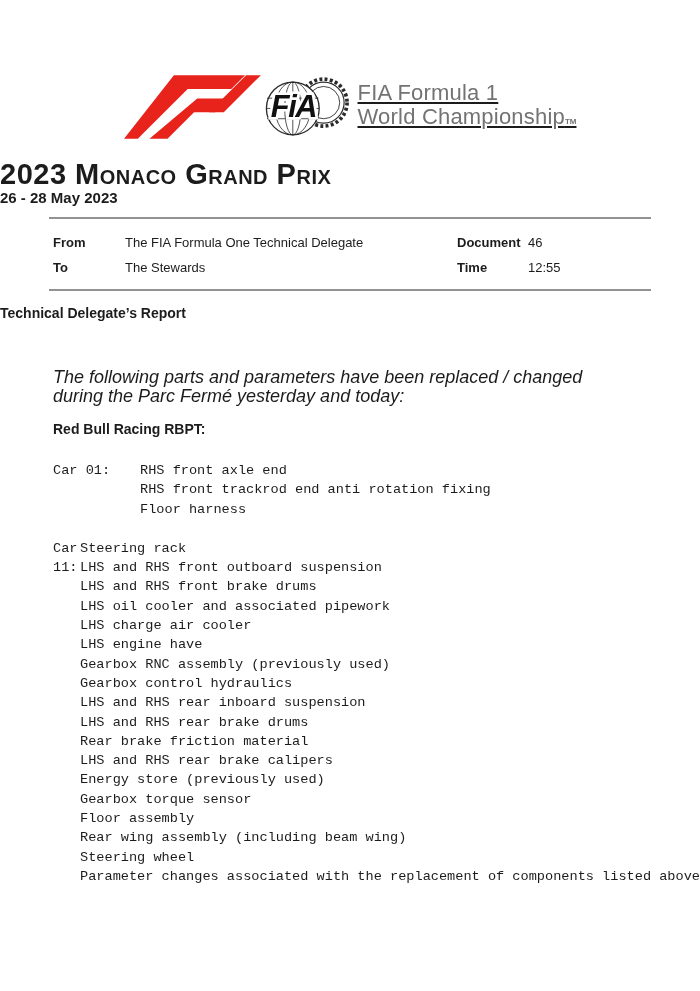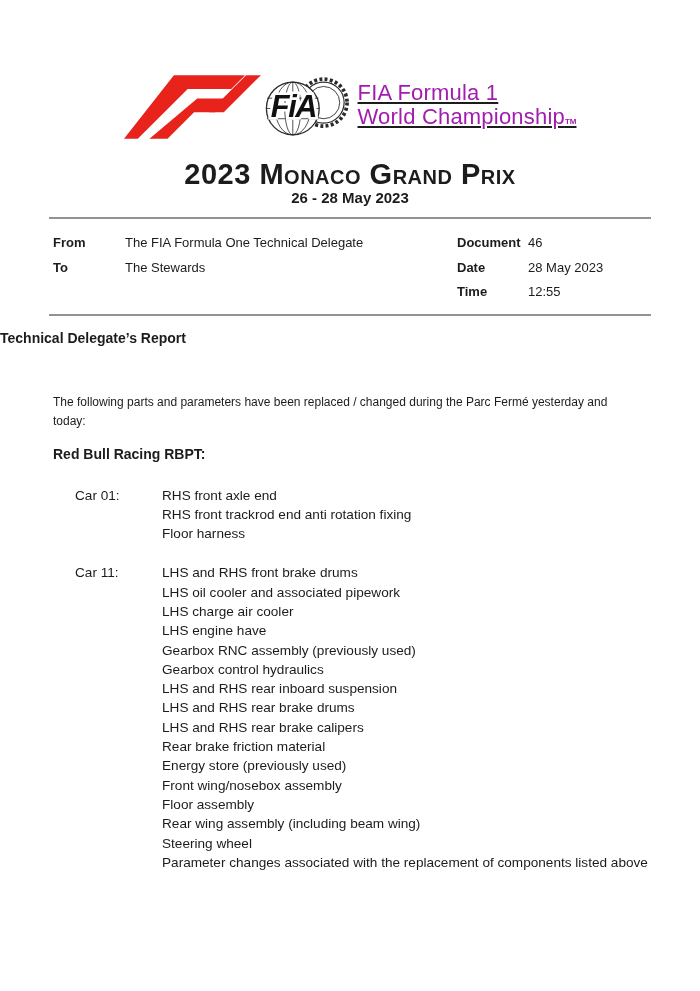--- a/index.html
+++ b/index.html
@@ -14,26 +14,26 @@
     font-family:"Liberation Sans", sans-serif;color:var(--text);overflow:hidden;
   }
   
   .header{
     display:flex;justify-content:center;align-items:center;
     padding-top:68px;gap:4px;text-decoration:underline;
   }
   .f1-logo-svg{width:138px;height:72px;display:block;}
   .fia-logo-svg{width:88px;height:78px;display:block;margin-left:-4px;}
   .wordmark{
-    font-size:22px;line-height:24px;font-weight:500;color:#a21caf;
+    font-size:22px;line-height:24px;font-weight:500;color:#737373;
     letter-spacing:0.2px;margin-left:4px;
   }
   .wordmark .tm{font-size:8px;font-weight:700;letter-spacing:0;}
   
-  .title-block{text-align:center;margin-top:13px;}
+  .title-block{margin-top:13px;}
   .event-title{
     font-size:29px;font-weight:700;font-variant:small-caps;
     letter-spacing:0.5px;line-height:30px;
   }
   .event-dates{font-size:15px;font-weight:700;margin-top:0;}
   
   .rule{border:none;border-top:2px solid var(--rule);margin:0 49px;}
   .rule-top{margin-top:11px;}
   .rule-bottom{margin-top:9px;}
   
@@ -43,26 +43,26 @@
   .meta-row{display:flex;font-size:13px;line-height:24.5px;}
   .meta-label{font-weight:700;}
   .meta-left .meta-label{width:72px;}
   .meta-right .meta-label{width:71px;}
   .meta-value{font-weight:400;}
   
   .report-heading{
     text-align:left;font-size:14px;font-weight:700;margin-top:14px;
   }
   .intro{
-    margin:47px 70px 0 53px;font-size:12px;line-height:19px;max-width:600px;
+    margin:47px 70px 0 53px;font-size:18px;line-height:19px;max-width:600px;font-style:italic;
   }
   .team-heading{
     margin:15px 53px 0 53px;font-size:14px;font-weight:700;
   }
-  .car-section{display:flex;margin-left:75px;font-size:13.6px;}
+  .car-section{display:flex;margin-left:53px;font-size:13.6px;font-family:Liberation Mono, monospace;}
   .car-first{margin-top:24px;}
   .car-gap{margin-top:20px;}
   .car-label{width:87px;line-height:19.3px;}
   .car-items{flex:1;line-height:19.3px;}
   .part-item{white-space:nowrap;}
 </style>
 </head>
 <body>
 
 <div class="page">
@@ -112,24 +112,20 @@
         <span class="meta-label">To</span>
         <span class="meta-value">The Stewards</span>
       </div>
     </div>
     <div class="meta-right">
       <div class="meta-row">
         <span class="meta-label">Document</span>
         <span class="meta-value">46</span>
       </div>
       <div class="meta-row">
-        <span class="meta-label">Date</span>
-        <span class="meta-value">28 May 2023</span>
-      </div>
-      <div class="meta-row">
         <span class="meta-label">Time</span>
         <span class="meta-value">12:55</span>
       </div>
     </div>
   </div>
 
   <hr class="rule rule-bottom">
 
   <div class="report-heading">Technical Delegate’s Report</div>
 
@@ -142,32 +138,34 @@
     <div class="car-items">
         <div class="part-item">RHS front axle end</div>
         <div class="part-item">RHS front trackrod end anti rotation fixing</div>
         <div class="part-item">Floor harness</div>
       </div>
   </div>
 
   <div class="car-section car-gap">
     <div class="car-label">Car 11:</div>
     <div class="car-items">
+        <div class="part-item">Steering rack</div>
+        <div class="part-item">LHS and RHS front outboard suspension</div>
         <div class="part-item">LHS and RHS front brake drums</div>
         <div class="part-item">LHS oil cooler and associated pipework</div>
         <div class="part-item">LHS charge air cooler</div>
         <div class="part-item">LHS engine have</div>
         <div class="part-item">Gearbox RNC assembly (previously used)</div>
         <div class="part-item">Gearbox control hydraulics</div>
         <div class="part-item">LHS and RHS rear inboard suspension</div>
         <div class="part-item">LHS and RHS rear brake drums</div>
+        <div class="part-item">Rear brake friction material</div>
         <div class="part-item">LHS and RHS rear brake calipers</div>
-        <div class="part-item">Rear brake friction material</div>
         <div class="part-item">Energy store (previously used)</div>
-        <div class="part-item">Front wing/nosebox assembly</div>
+        <div class="part-item">Gearbox torque sensor</div>
         <div class="part-item">Floor assembly</div>
         <div class="part-item">Rear wing assembly (including beam wing)</div>
         <div class="part-item">Steering wheel</div>
         <div class="part-item">Parameter changes associated with the replacement of components listed above</div>
       </div>
   </div>
 
 </div>
 
 </body></html>

